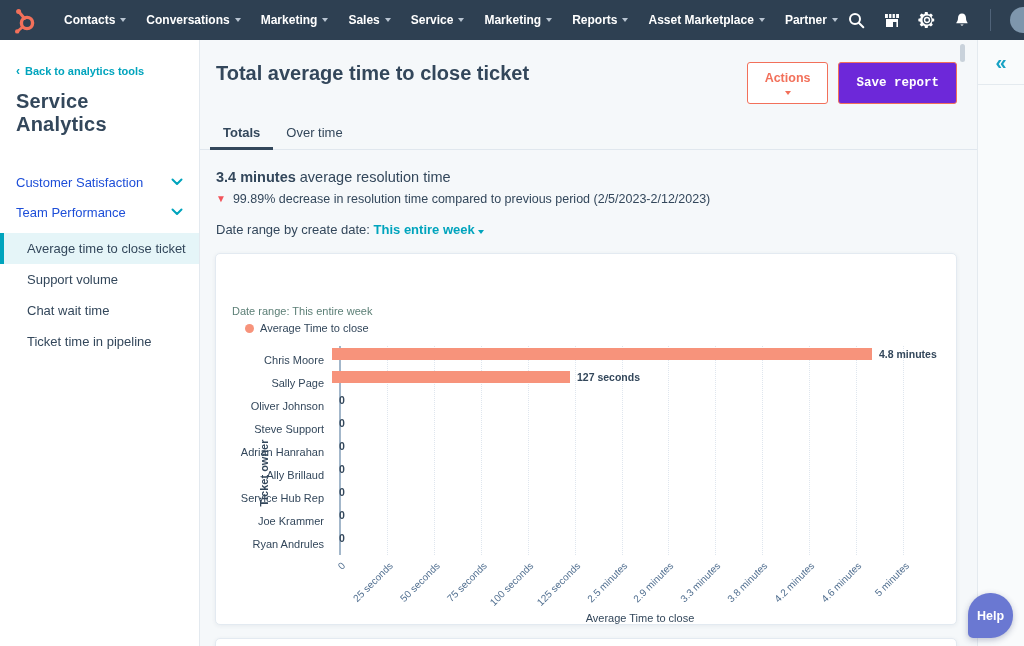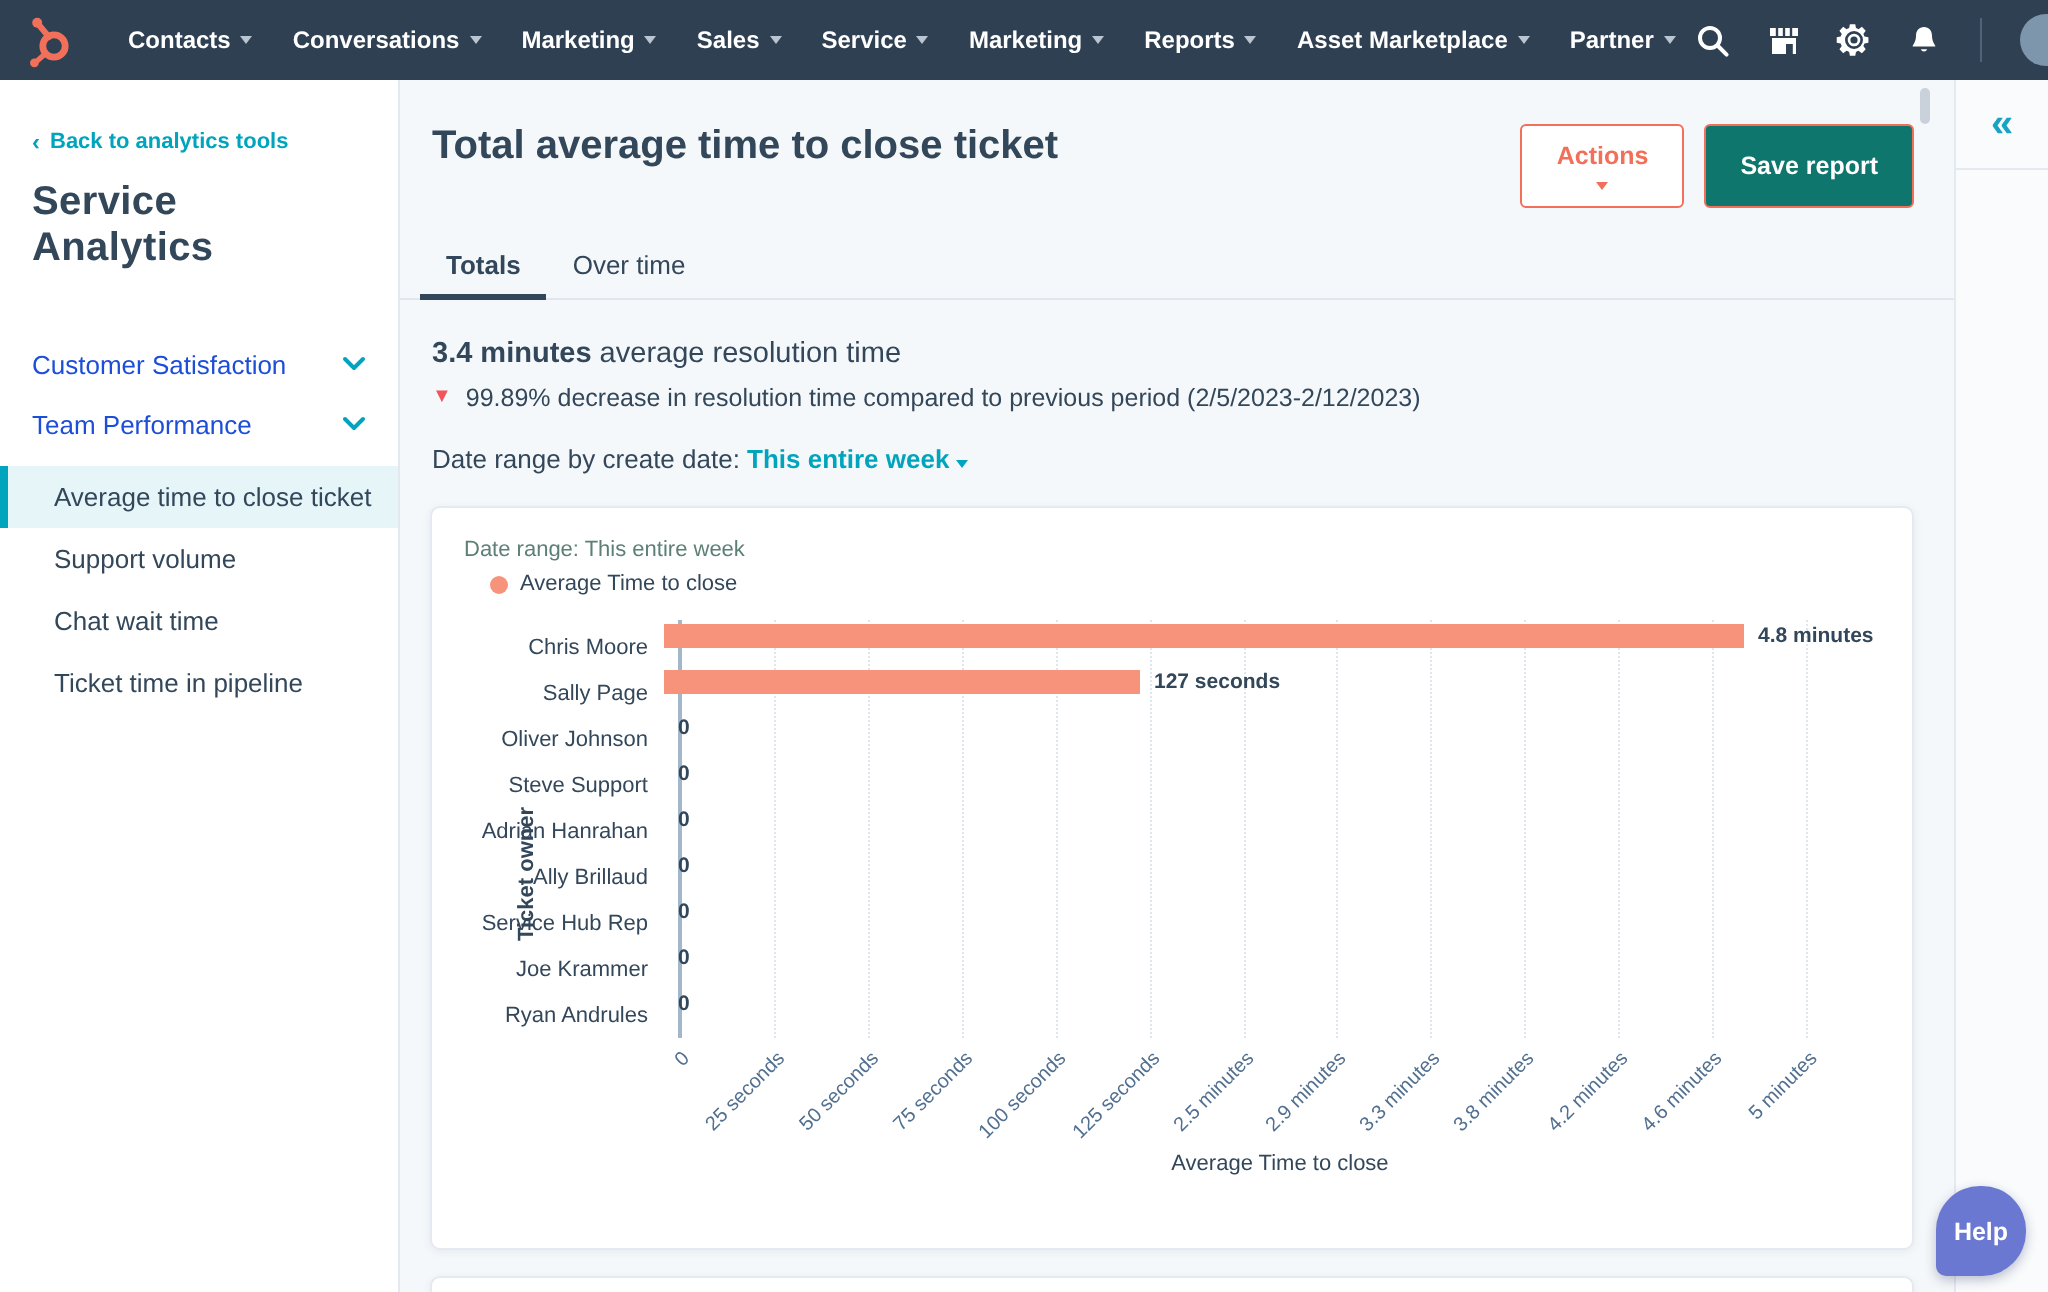--- a/index.html
+++ b/index.html
@@ -31,39 +31,39 @@
   .sb-item.selected { background:#e5f5f8; border-left:4px solid #00a4bd; padding-left:23px; }
 
   
   .main { flex:1; position:relative; background:#f5f8fa; overflow:hidden; }
   .report-header { padding:22px 20px 0 16px; display:flex; align-items:flex-start; }
   .report-title { font-size:20px; font-weight:600; color:#33475b; }
   .hdr-btns { margin-left:auto; display:flex; gap:10px; }
   .btn { border-radius:3px; font-size:12.5px; font-weight:700; padding:8px 17px; cursor:pointer; font-family:inherit;flex-direction:column; }
   .btn-outline { background:#fff; border:1px solid #f2705a; color:#f2705a; display:flex; align-items:center; gap:6px; }
   .btn-outline .caret { border-top-color:#f2705a; }
-  .btn-solid { background:#0f766e; border:1px solid #f2705a; color:#fff; }
+  .btn-solid { background:#6d28d9; border:1px solid #f2705a; color:#fff;font-family:Liberation Mono, monospace; }
   .tabs { display:flex; margin-top:13px; border-bottom:1px solid #e0e7ee; padding-left:10px; }
   .tab { padding:8px 13px 9px; font-size:13px; color:#33475b; position:relative; cursor:pointer; }
   .tab.active { font-weight:700; }
   .tab.active::after { content:""; position:absolute; left:0; right:0; bottom:-1px; height:3px; background:#33475b; }
   .stats { padding:19px 16px 0; }
   .stat-line1 { font-size:14.5px; color:#33475b; }
   .stat-line1 b { font-weight:700; }
   .stat-line2 { margin-top:7px; font-size:12.5px; color:#33475b; display:flex; align-items:center; gap:7px; }
   .tri-down { color:#f2545b; font-size:10px; line-height:1; }
   .stat-line3 { margin-top:16px; font-size:13px; color:#33475b; }
   .range-link { color:#00a4bd; font-weight:700; cursor:pointer; }
   .range-link .caret { border-top-color:#00a4bd; margin-left:3px; }
 
   
   .card { margin:16px 20px 0 15px; background:#fff; border:1px solid #e3eaf1; border-radius:5px; box-shadow:0 1px 4px rgba(45,62,80,.07); }
   .card1 { height:372px; }
   .card2 { height:70px; margin-top:13px; }
-  .card-inner { padding:15px 16px; position:relative; }
+  .card-inner { padding:15px 16px; position:relative;margin-top:36px; }
   .chart-note { font-size:11px; color:#5c7f76; }
   .legend { margin-top:5px; padding-left:13px; display:flex; align-items:center; gap:6px; font-size:11px; color:#33475b; }
   .legend-dot { width:9px; height:9px; border-radius:50%; background:#f7937b; flex:none; }
   .plot-wrap { position:relative; margin-top:14px; }
   .ylabel { position:absolute; left:-2px; top:43%; transform:rotate(-90deg); transform-origin:center; font-size:11px; font-weight:700; color:#33475b; white-space:nowrap; }
   .rows { position:relative; }
   .grid-layer { position:absolute; left:108px; right:6px; top:-2px; bottom:0; }
   .gridline { position:absolute; top:0; bottom:0; width:0; border-left:1px dotted #dfe6ee; }
   .axisline { position:absolute; top:0; bottom:0; width:2px; left:-1px; background:#a3b7ca; }
   .chart-row { display:flex; align-items:center; height:23px; position:relative; }

